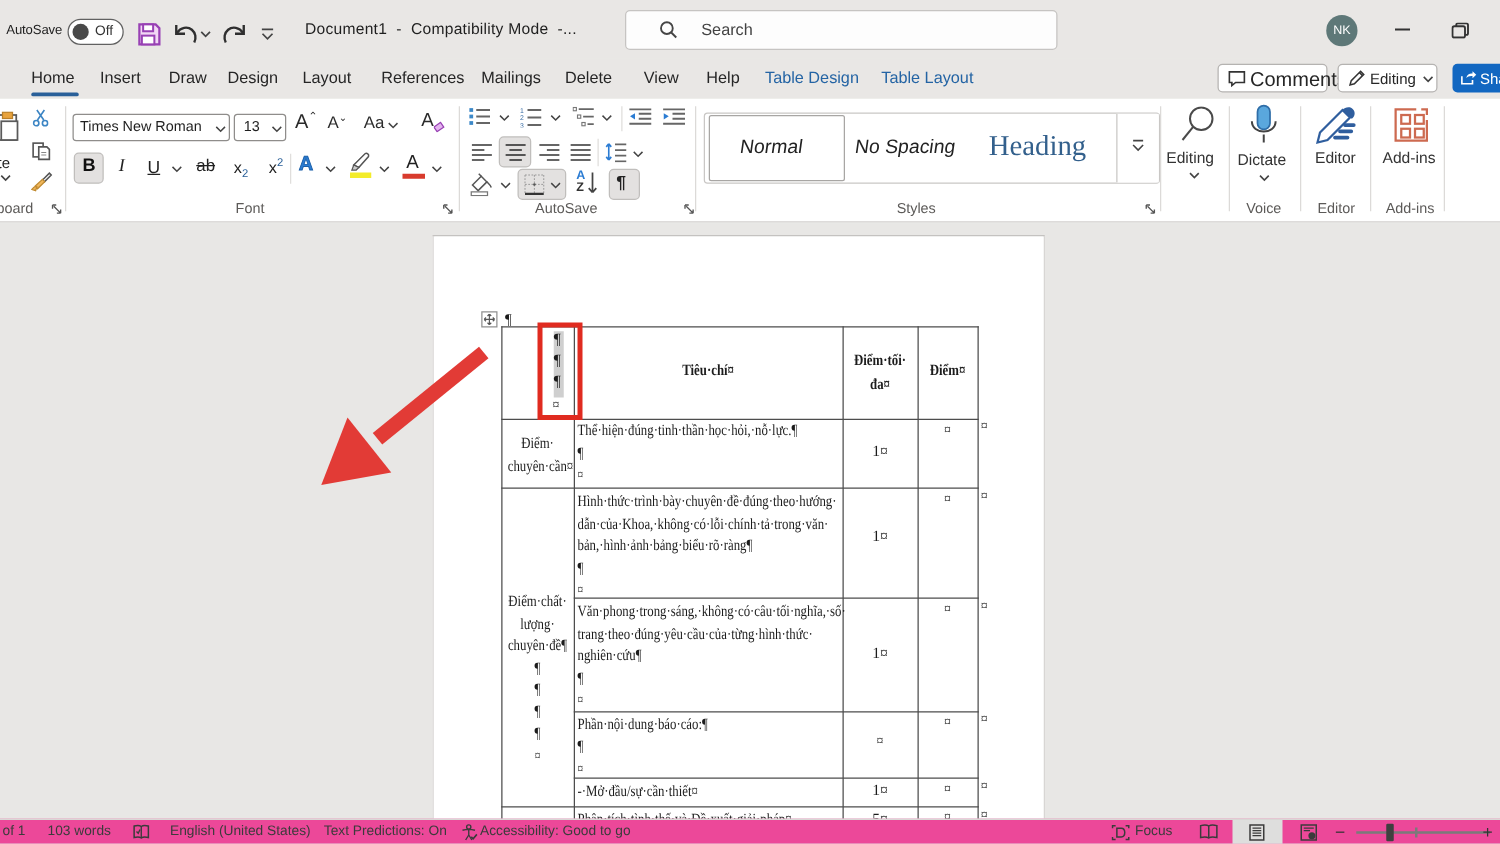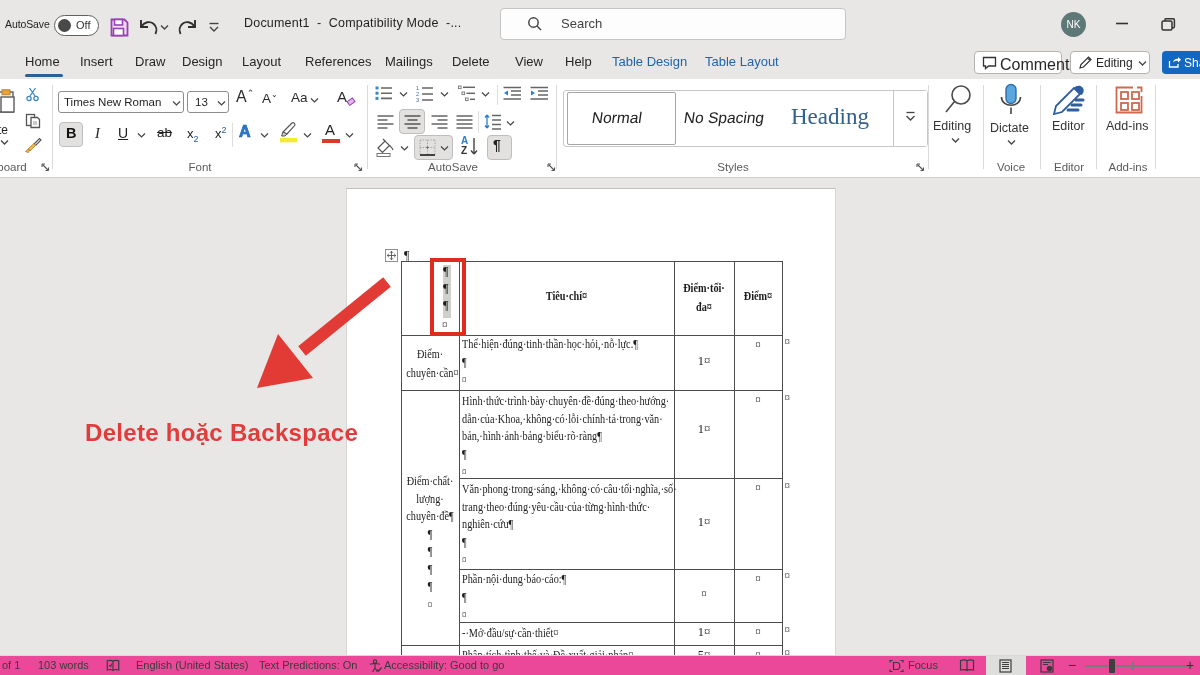--- a/index.html
+++ b/index.html
@@ -424,21 +424,20 @@
     <span class="abs" style="left:784.5px;top:212px;font-size:11px;">¤</span>
     <span class="abs" style="left:784.5px;top:300px;font-size:11px;">¤</span>
     <span class="abs" style="left:784.5px;top:390px;font-size:11px;">¤</span>
     <span class="abs" style="left:784.5px;top:444px;font-size:11px;">¤</span>
     <span class="abs" style="left:784.5px;top:467px;font-size:11px;">¤</span>
 
     <svg class="abs" style="left:0;top:0;" width="420" height="300" viewBox="0 0 420 300">
       <path d="M387 103 L302 172" stroke="#e23b36" stroke-width="12"></path>
       <polygon points="257,209 278,155 313,199" fill="#e23b36"></polygon>
     </svg>
-    <div class="abs" style="left:85px;top:240px;font-family:'Liberation Sans',sans-serif;font-weight:700;font-size:24px;color:#e23b3b;letter-spacing:0.3px;">Delete hoặc Backspace</div>
   </div>
 </div>
 
 <div class="abs" id="statusbar" style="left:0;top:655px;width:1200px;height:20px;background:#ec4899;border-top:1px solid #d9d7d5;font-size:11px;color:#3b3b3b;">
   <span class="abs" style="left:2px;top:3px;">of 1</span>
   <span class="abs" style="left:38px;top:3px;">103 words</span>
   <svg class="abs" style="left:106px;top:3px;" width="14" height="14" viewBox="0 0 14 14">
     <path d="M7 2.2 C5.8 1.2 3.6 1.1 1.3 1.8 V11 C3.6 10.3 5.8 10.4 7 11.4 C8.2 10.4 10.4 10.3 12.7 11 V1.8 C10.4 1.1 8.2 1.2 7 2.2 Z" fill="none" stroke="#3b3b3b" stroke-width="1.2"></path>
     <path d="M7 2.2 V11.4" stroke="#3b3b3b" stroke-width="1.1"></path>
     <path d="M3.2 6.2 L4.6 7.6 L6 4.6" fill="none" stroke="#3b3b3b" stroke-width="1.1"></path>

